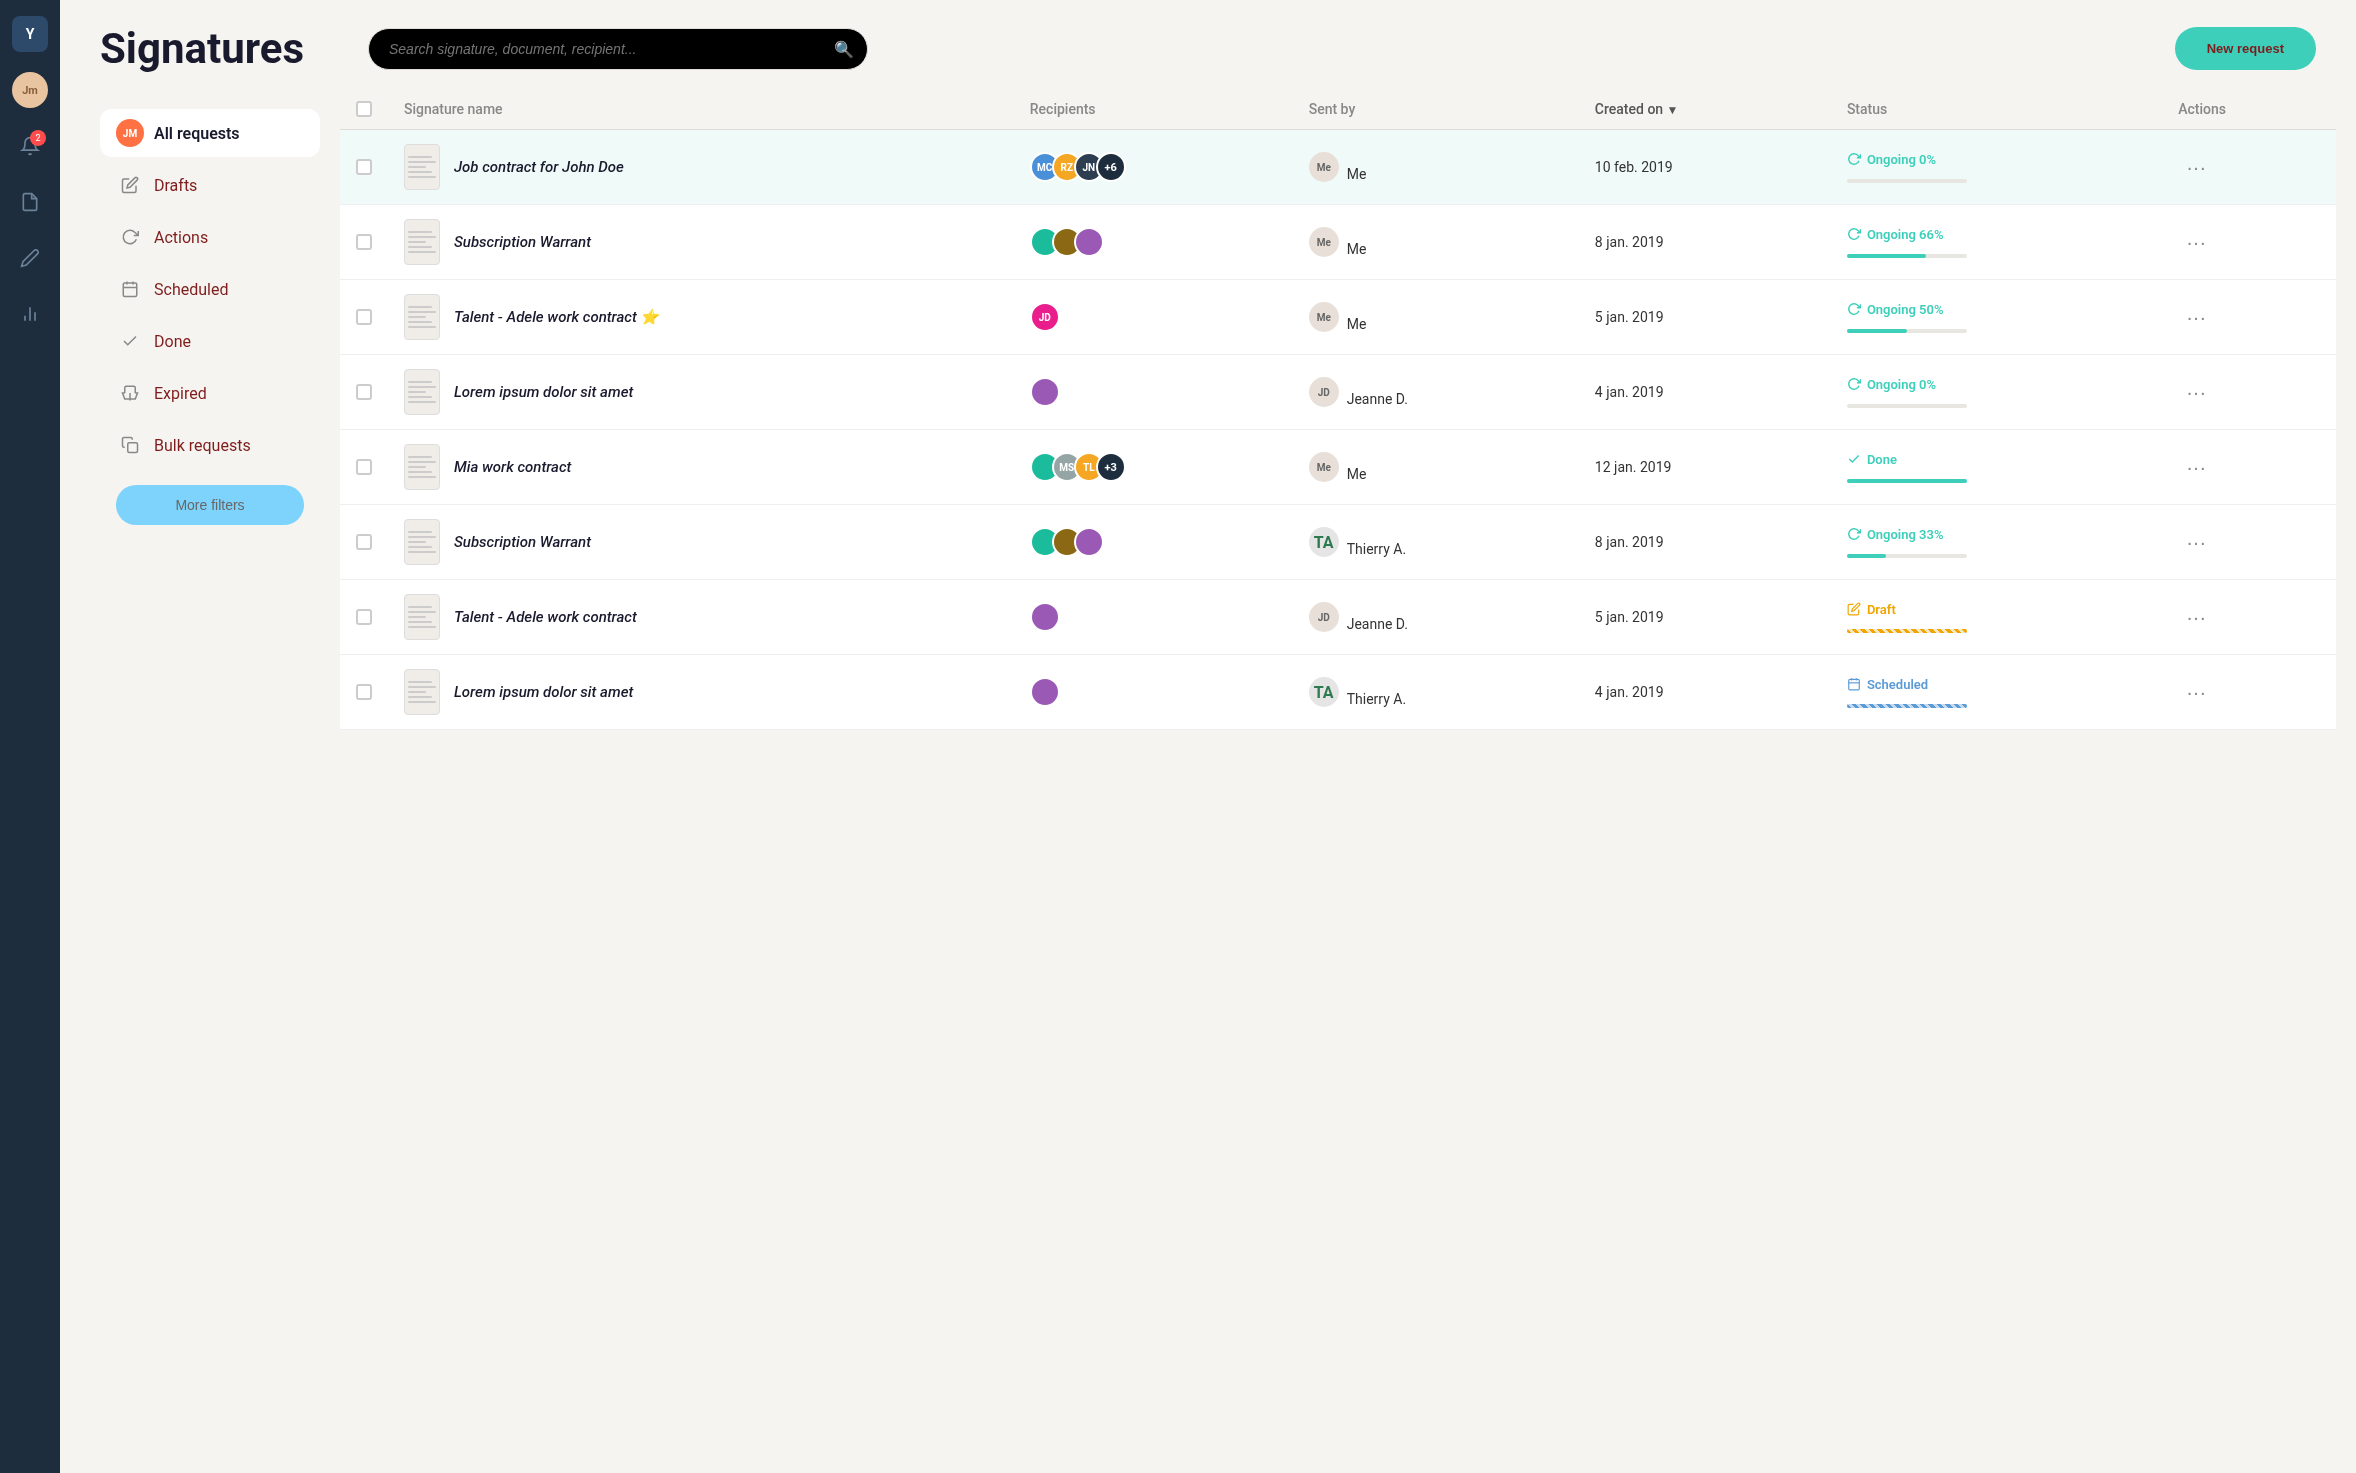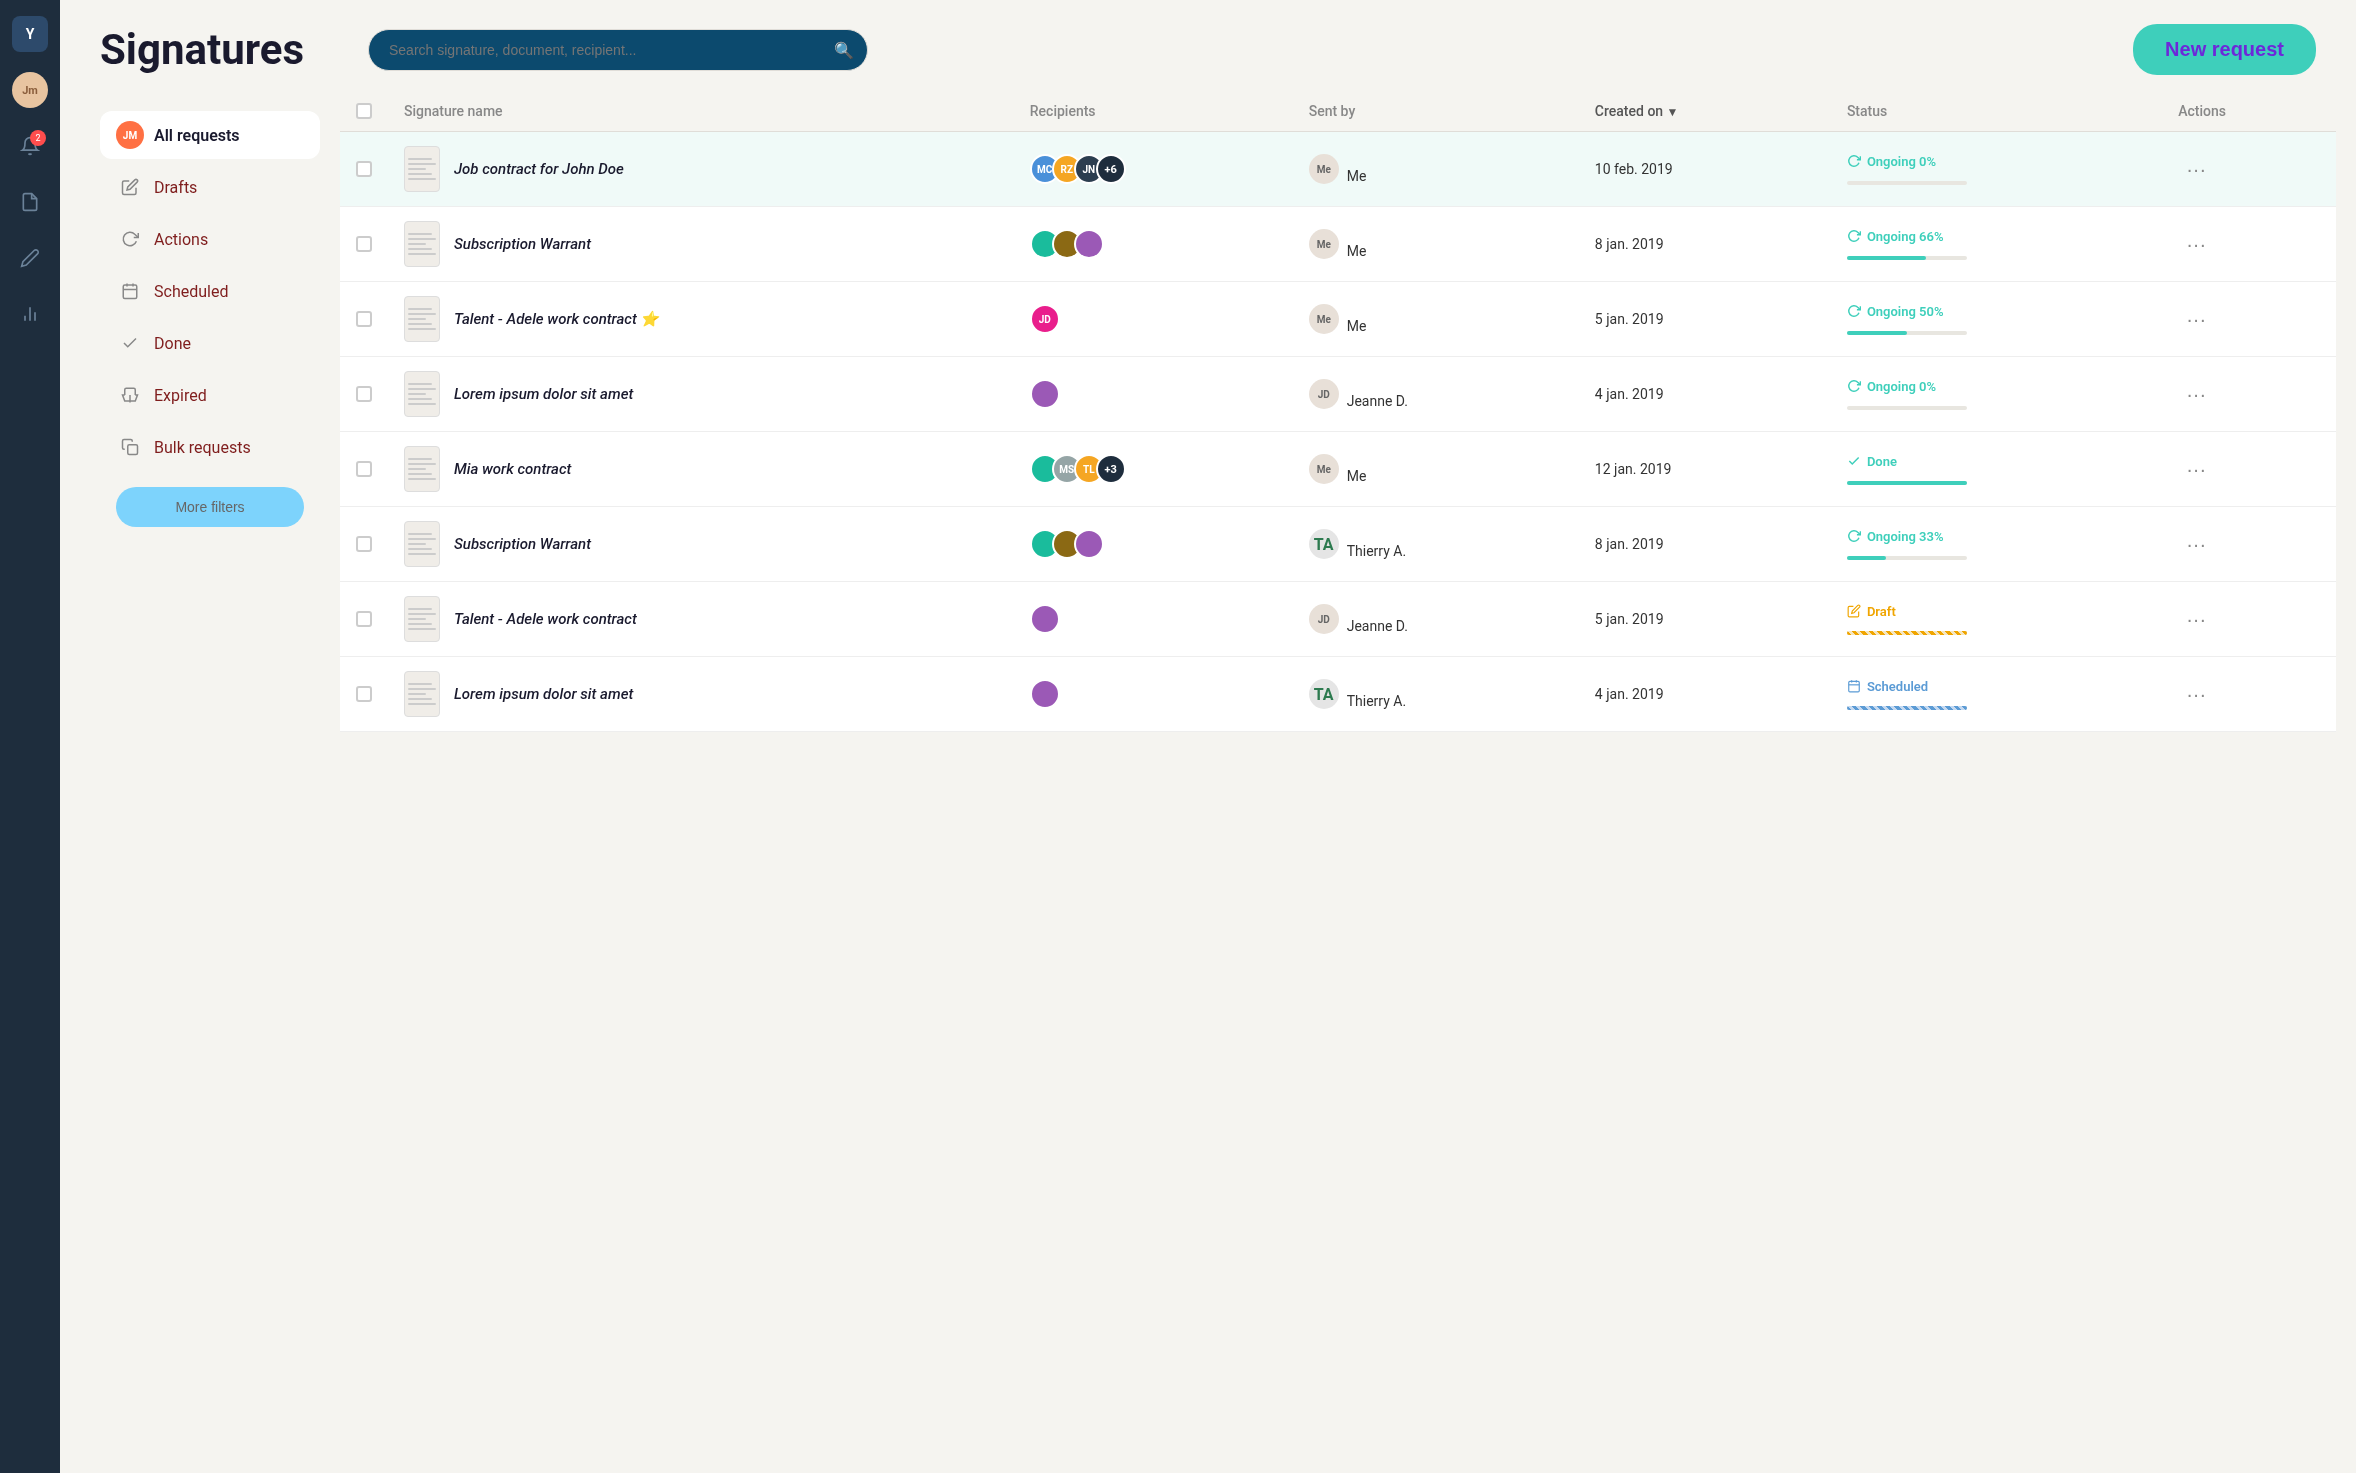--- a/index.html
+++ b/index.html
@@ -76,40 +76,41 @@
       flex: 1;
       max-width: 500px;
       margin-left: 40px;
       position: relative;
     }
     .search-bar input {
       width: 100%;
       padding: 12px 44px 12px 20px;
       border-radius: 24px;
       border: 1px solid #e0ddd8;
-      background: #0c4a6e;
+      background: #000000;
       font-size: 14px;
       color: #999;
       outline: none;
+      font-style: italic;
     }
     .search-icon-btn {
       position: absolute;
       right: 14px; top: 50%;
       transform: translateY(-50%);
       color: #999;
       font-size: 16px;
     }
     .new-request-btn {
       margin-left: auto;
       background: #3ecfbb;
-      color: #6d28d9;
+      color: #7f1d1d;
       border: none;
       padding: 14px 32px;
       border-radius: 24px;
-      font-size: 20px;
+      font-size: 13px;
       font-weight: 600;
       cursor: pointer;
       white-space: nowrap;
     }
 
     
     .body-layout {
       display: flex;
       flex: 1;
       overflow: hidden;

